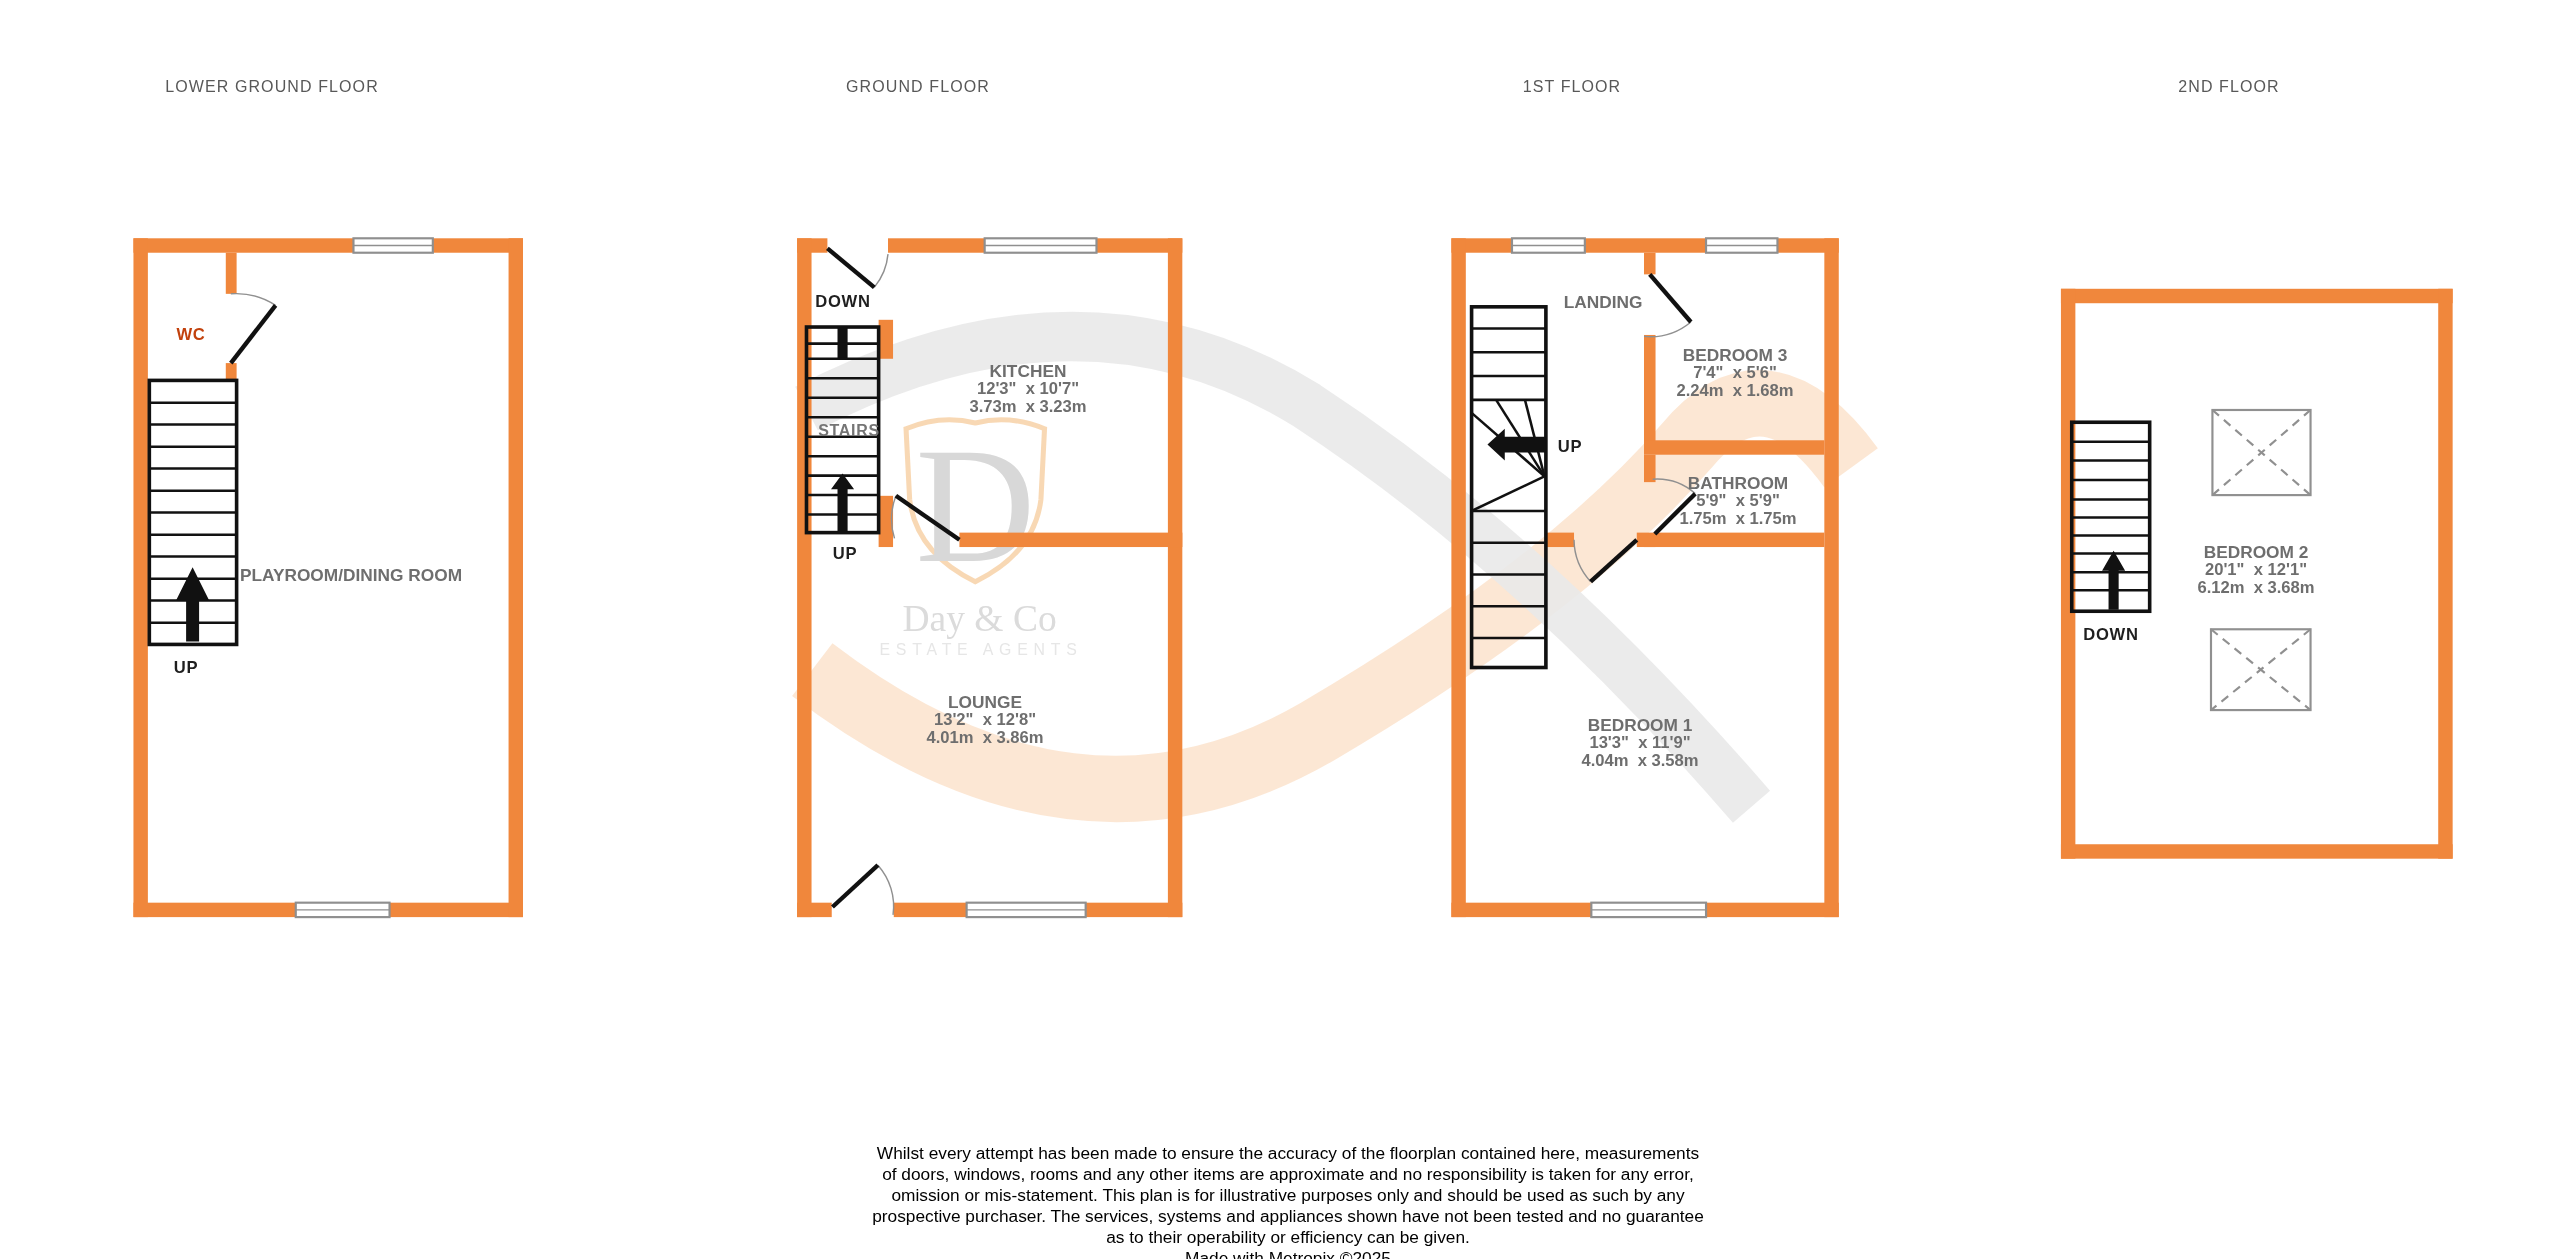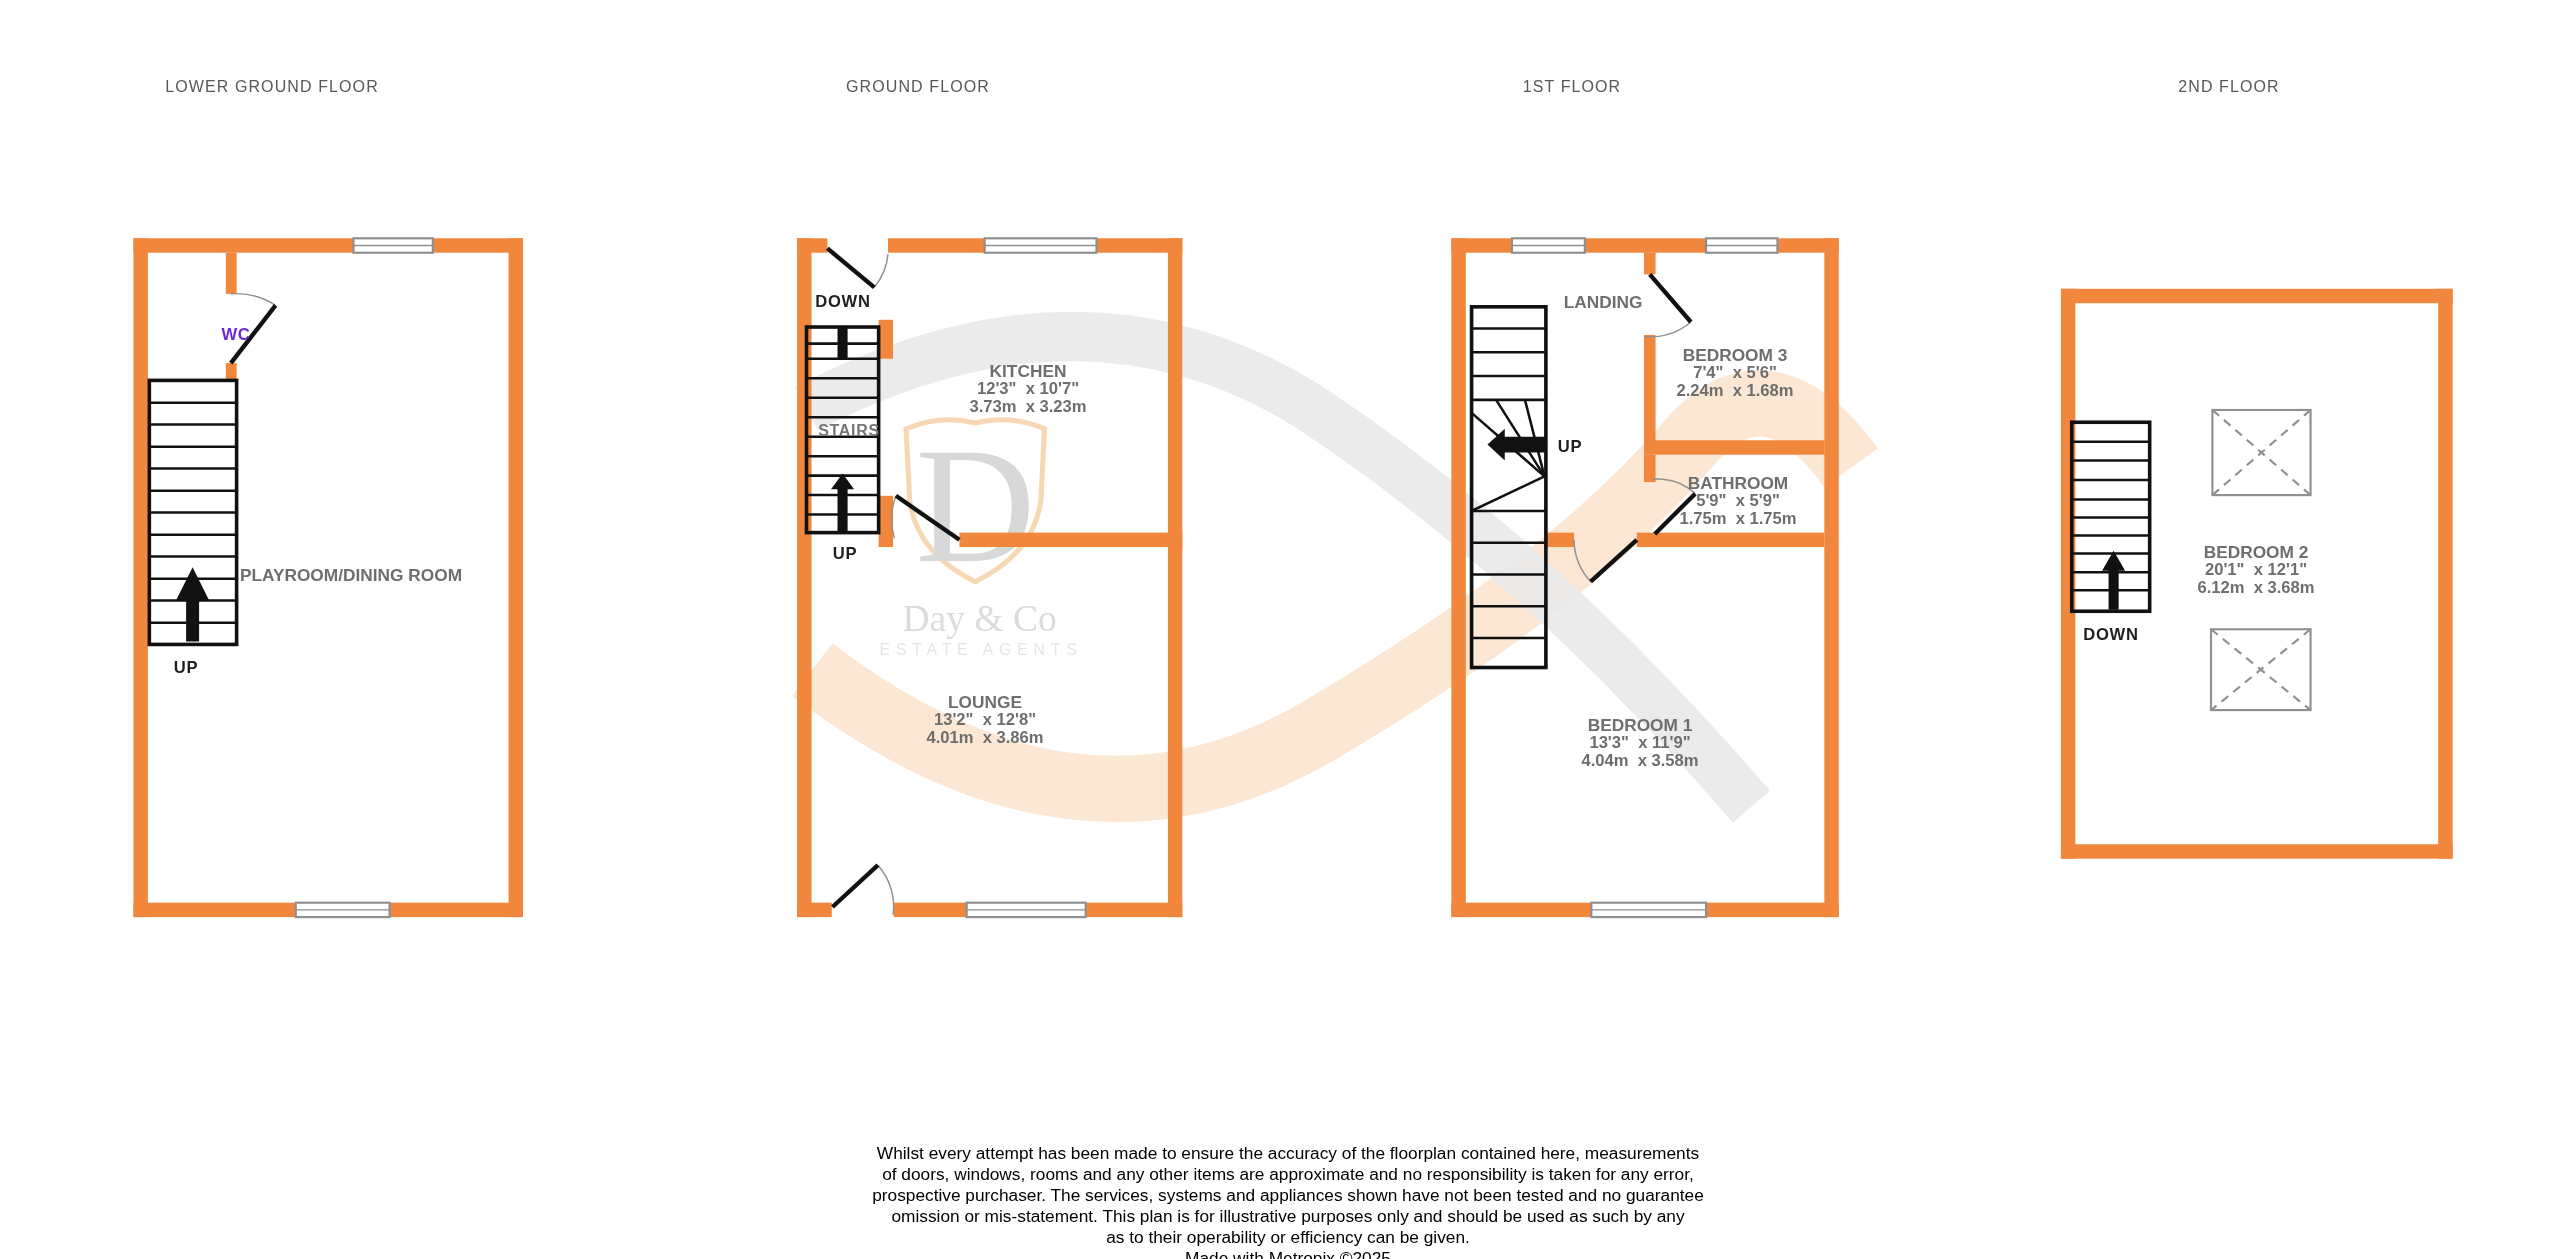--- a/index.html
+++ b/index.html
@@ -2,21 +2,21 @@
 <html style="font-size:11.5px"><head>
 <meta charset="utf-8">
 <style>
   html,body{margin:0;padding:0;background:#ffffff;}
   #stage{position:relative;width:2576px;height:1260px;background:#ffffff;overflow:hidden;
          font-family:"Liberation Sans",sans-serif;}
   #plan-svg{position:absolute;left:0;top:0;}
   .lbl{position:absolute;transform:translate(-50%,-50%);white-space:pre;}
   .floor-title{font-size:16px;color:#585858;letter-spacing:1.1px;}
   .dir{font-size:16.6px;font-weight:bold;color:#1f1f1f;letter-spacing:0.7px;}
-  .roomtag{font-size:16.6px;font-weight:bold;color:#6d28d9;letter-spacing:0.7px;margin-left:45px;}
+  .roomtag{font-size:16.6px;font-weight:bold;color:#c2410c;letter-spacing:0.7px;}
   .stairstag{font-size:16px;font-weight:bold;color:#757575;letter-spacing:0.7px;padding-left:12px;}
   .room-block{position:absolute;transform:translateX(-50%);text-align:center;color:#6e6e6e;}
   .rname{font-size:17.3px;font-weight:bold;line-height:18px;white-space:pre;}
   .rdim{font-size:16.6px;font-weight:bold;line-height:18px;white-space:pre;}
   .disclaimer{position:absolute;left:1288px;top:1143px;transform:translateX(-50%);
               text-align:center;color:#000000;}
   .disc-line{font-size:17.3px;line-height:21px;white-space:pre;}
 </style>
 </head>
 <body>
@@ -270,20 +270,20 @@
   <div class="lbl dir" style="left:2111px;top:635px">DOWN</div>
   <div class="room-block" style="left:2256px;top:543px">
     <div class="rname">BEDROOM 2</div>
     <div class="rdim">20'1"  x 12'1"</div>
     <div class="rdim">6.12m  x 3.68m</div>
   </div>
 
   <div class="disclaimer">
     <div class="disc-line">Whilst every attempt has been made to ensure the accuracy of the floorplan contained here, measurements</div>
     <div class="disc-line">of doors, windows, rooms and any other items are approximate and no responsibility is taken for any error,</div>
+    <div class="disc-line">omission or mis-statement. This plan is for illustrative purposes only and should be used as such by any</div>
     <div class="disc-line">prospective purchaser. The services, systems and appliances shown have not been tested and no guarantee</div>
-    <div class="disc-line">omission or mis-statement. This plan is for illustrative purposes only and should be used as such by any</div>
     <div class="disc-line">as to their operability or efficiency can be given.</div>
     <div class="disc-line">Made with Metropix ©2025</div>
   </div>
 
 </div>
 
 
 </body></html>

